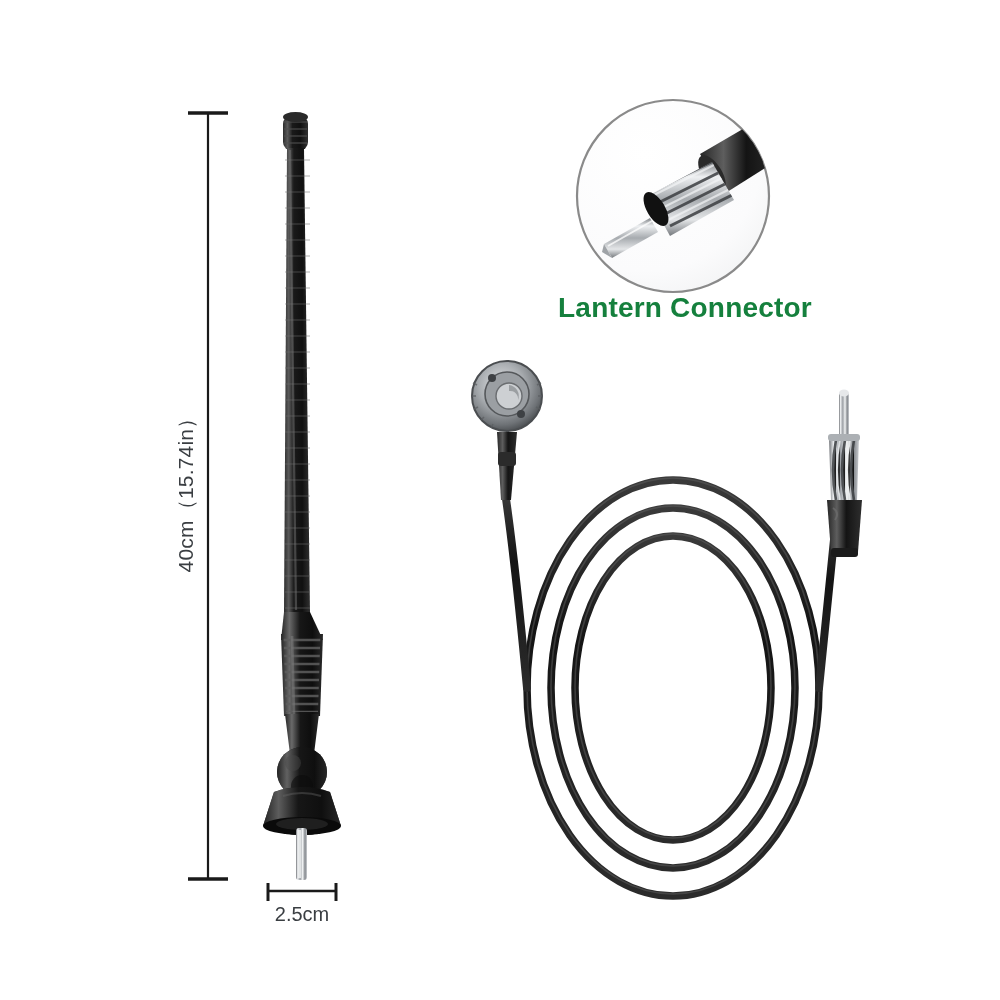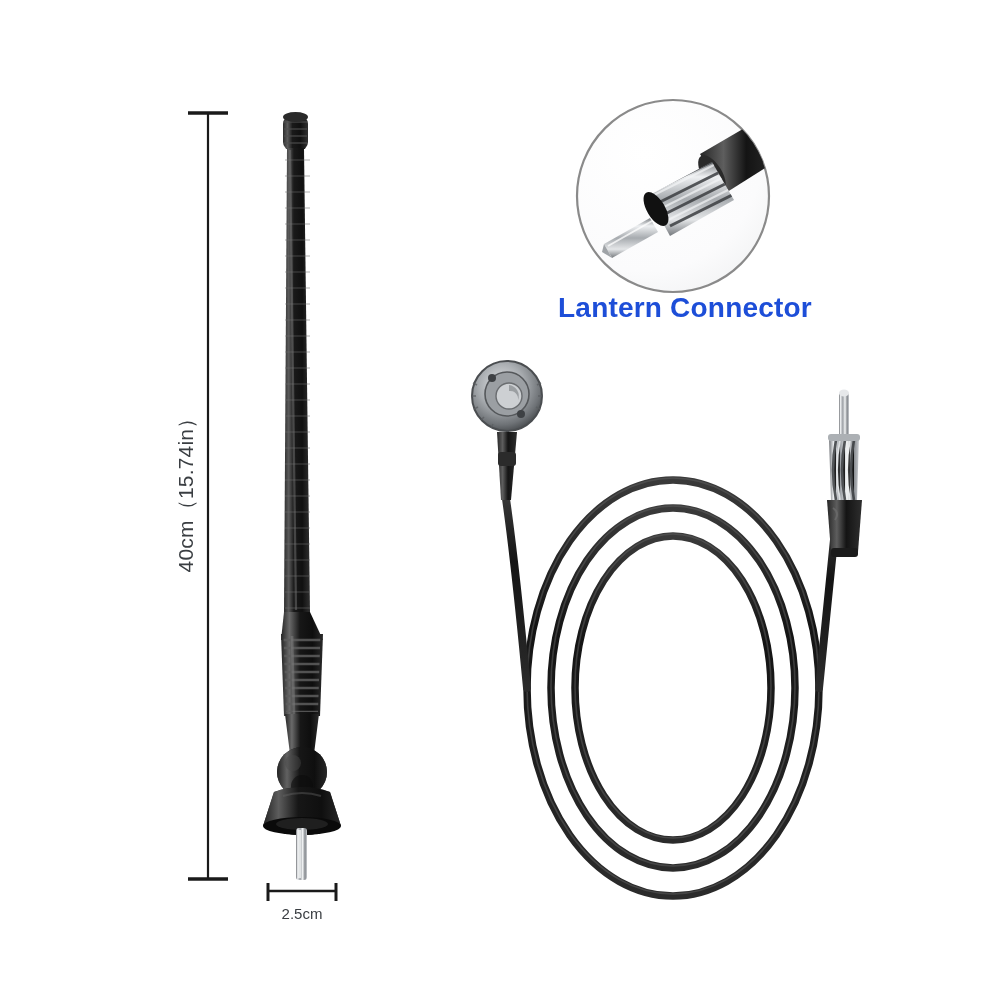--- a/index.html
+++ b/index.html
@@ -37,35 +37,35 @@
     color: #3a3e42;
     white-space: nowrap;
   }
 
   .label-width {
     position: absolute;
     left: 222px;
     top: 899px;
     width: 160px;
     text-align: center;
-    font-size: 15px;
+    font-size: 20px;
     line-height: 30px;
     color: #3a3e42;
   }
   .label-width span { display: block; }
 
   .connector-title {
     position: absolute;
     left: 540px;
     top: 292px;
     width: 290px;
     text-align: center;
     font-size: 28px;
     font-weight: bold;
-    color: #1d4ed8;
+    color: #15803d;
     letter-spacing: 0.2px;
   }
 
   .length-note {
     position: absolute;
     left: 560px;
     top: 663px;
     width: 250px;
     font-size: 19px;
     line-height: 30px;

